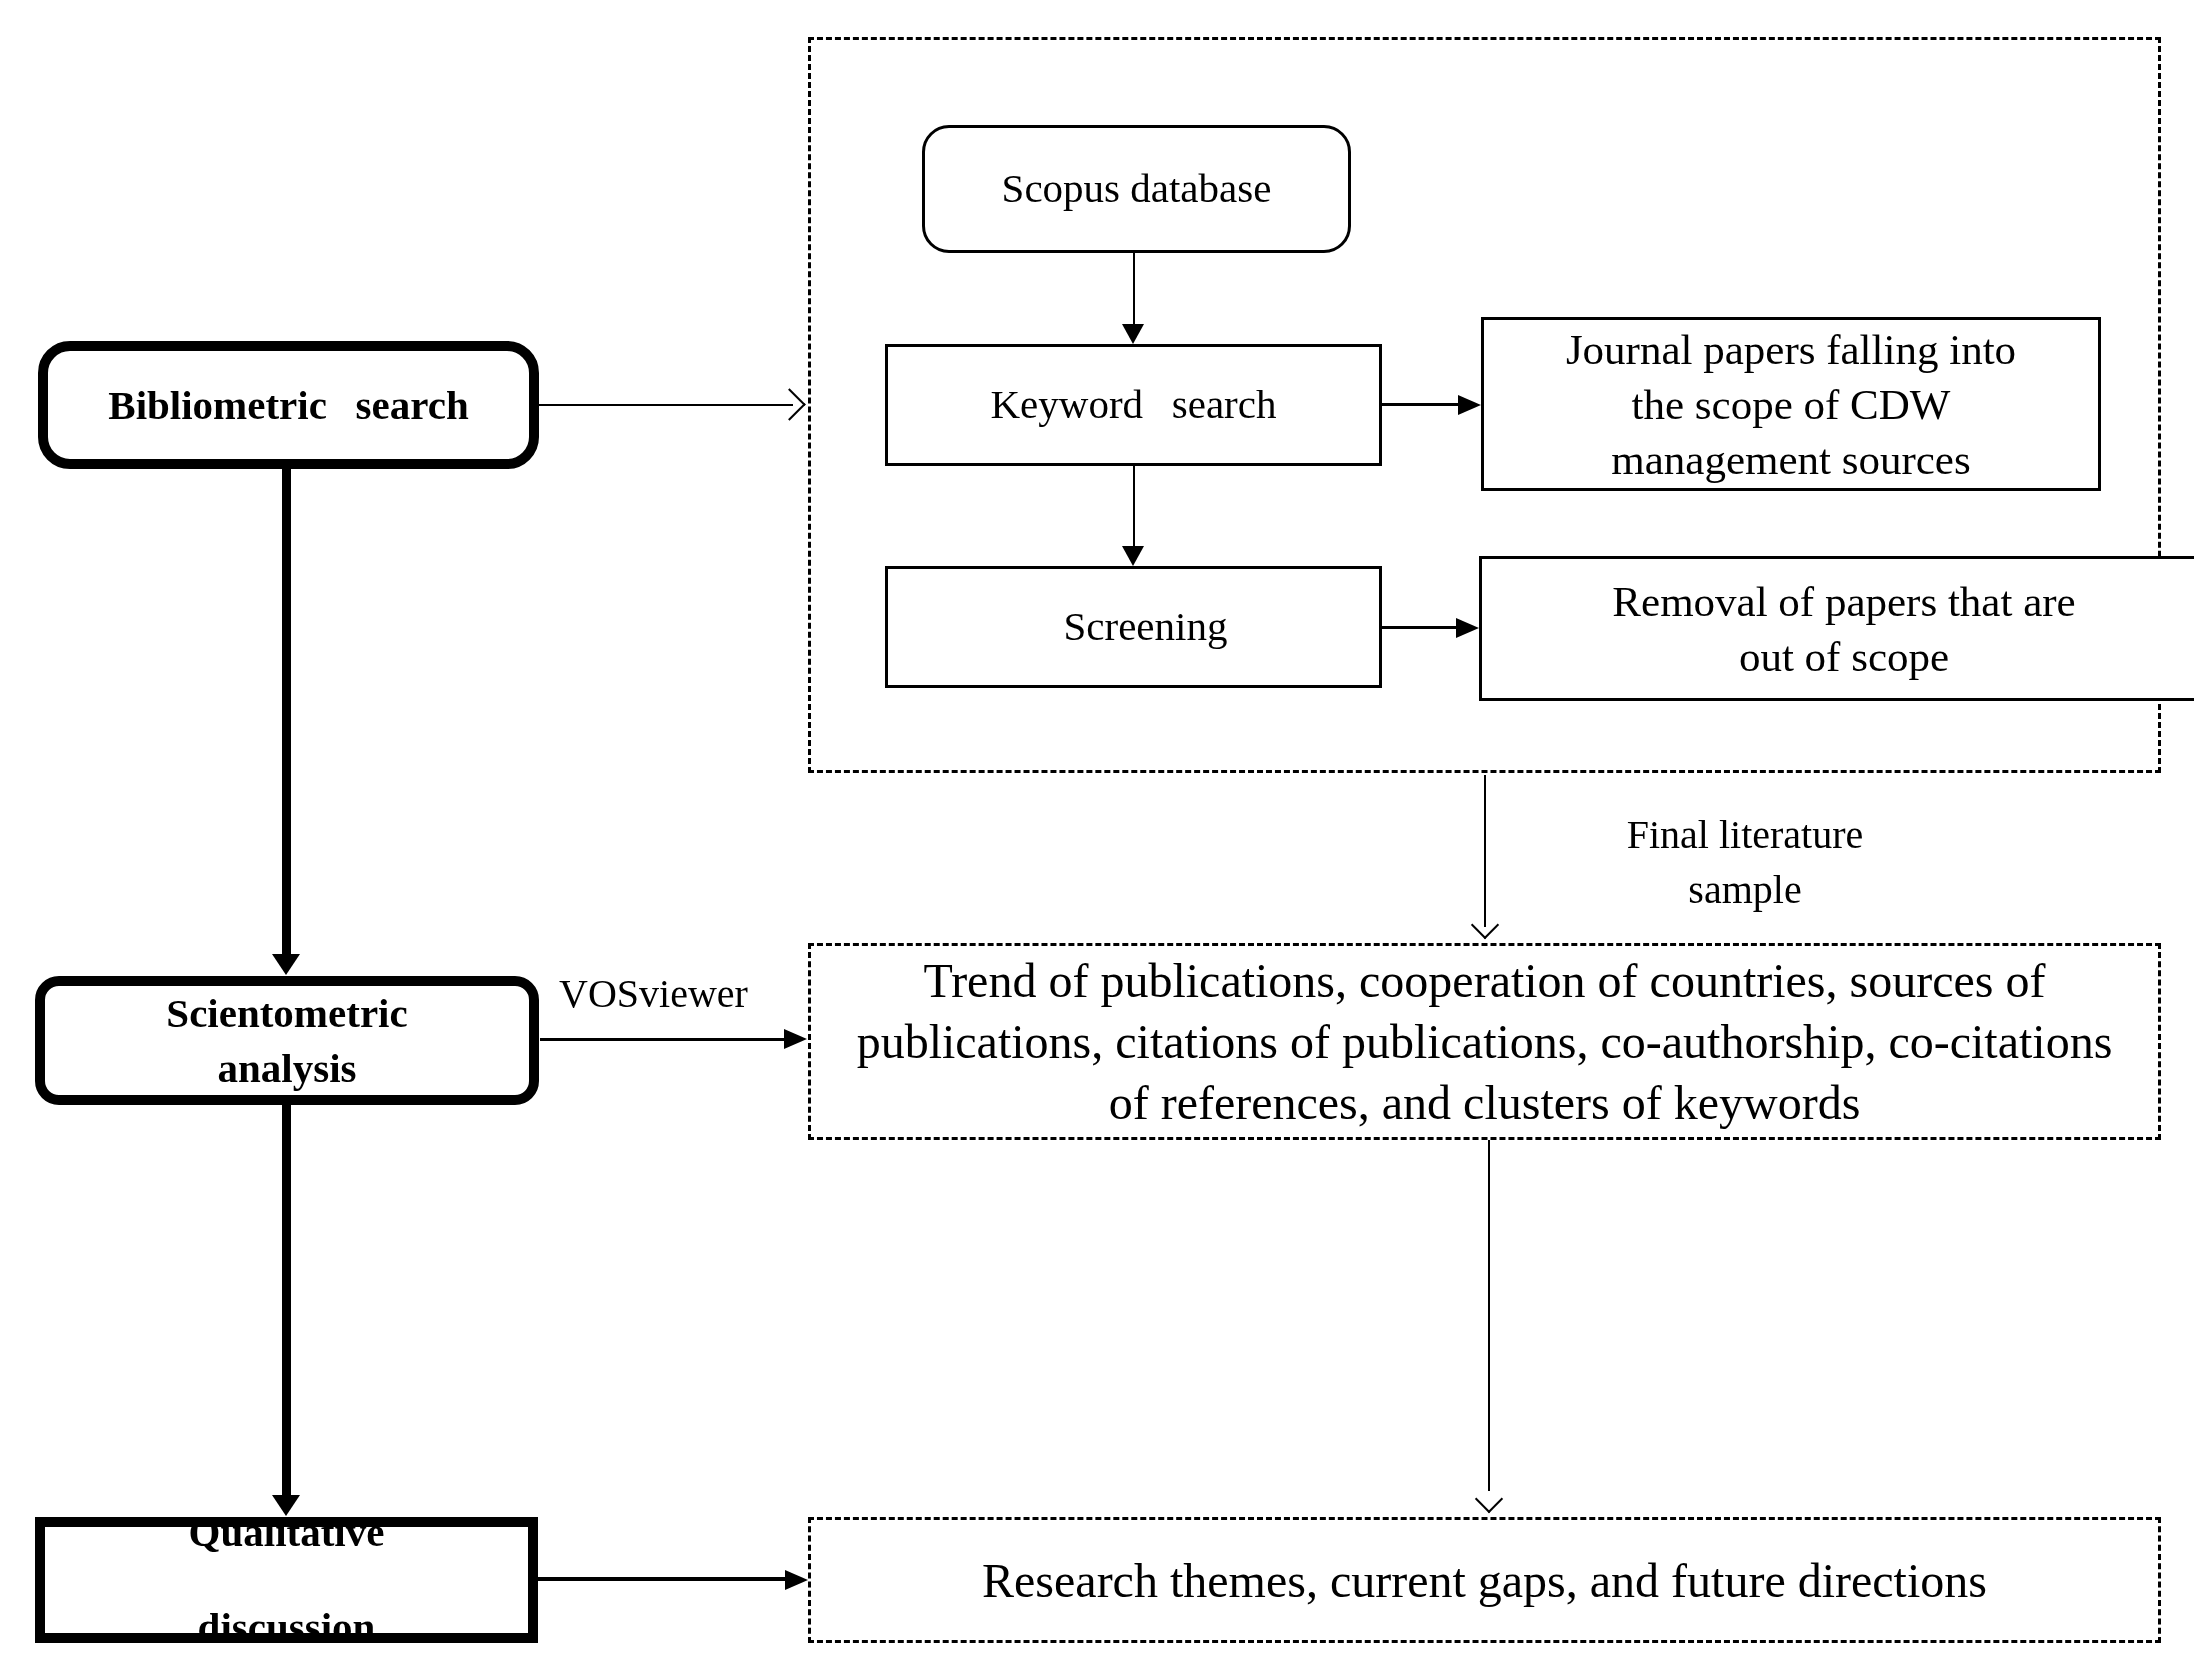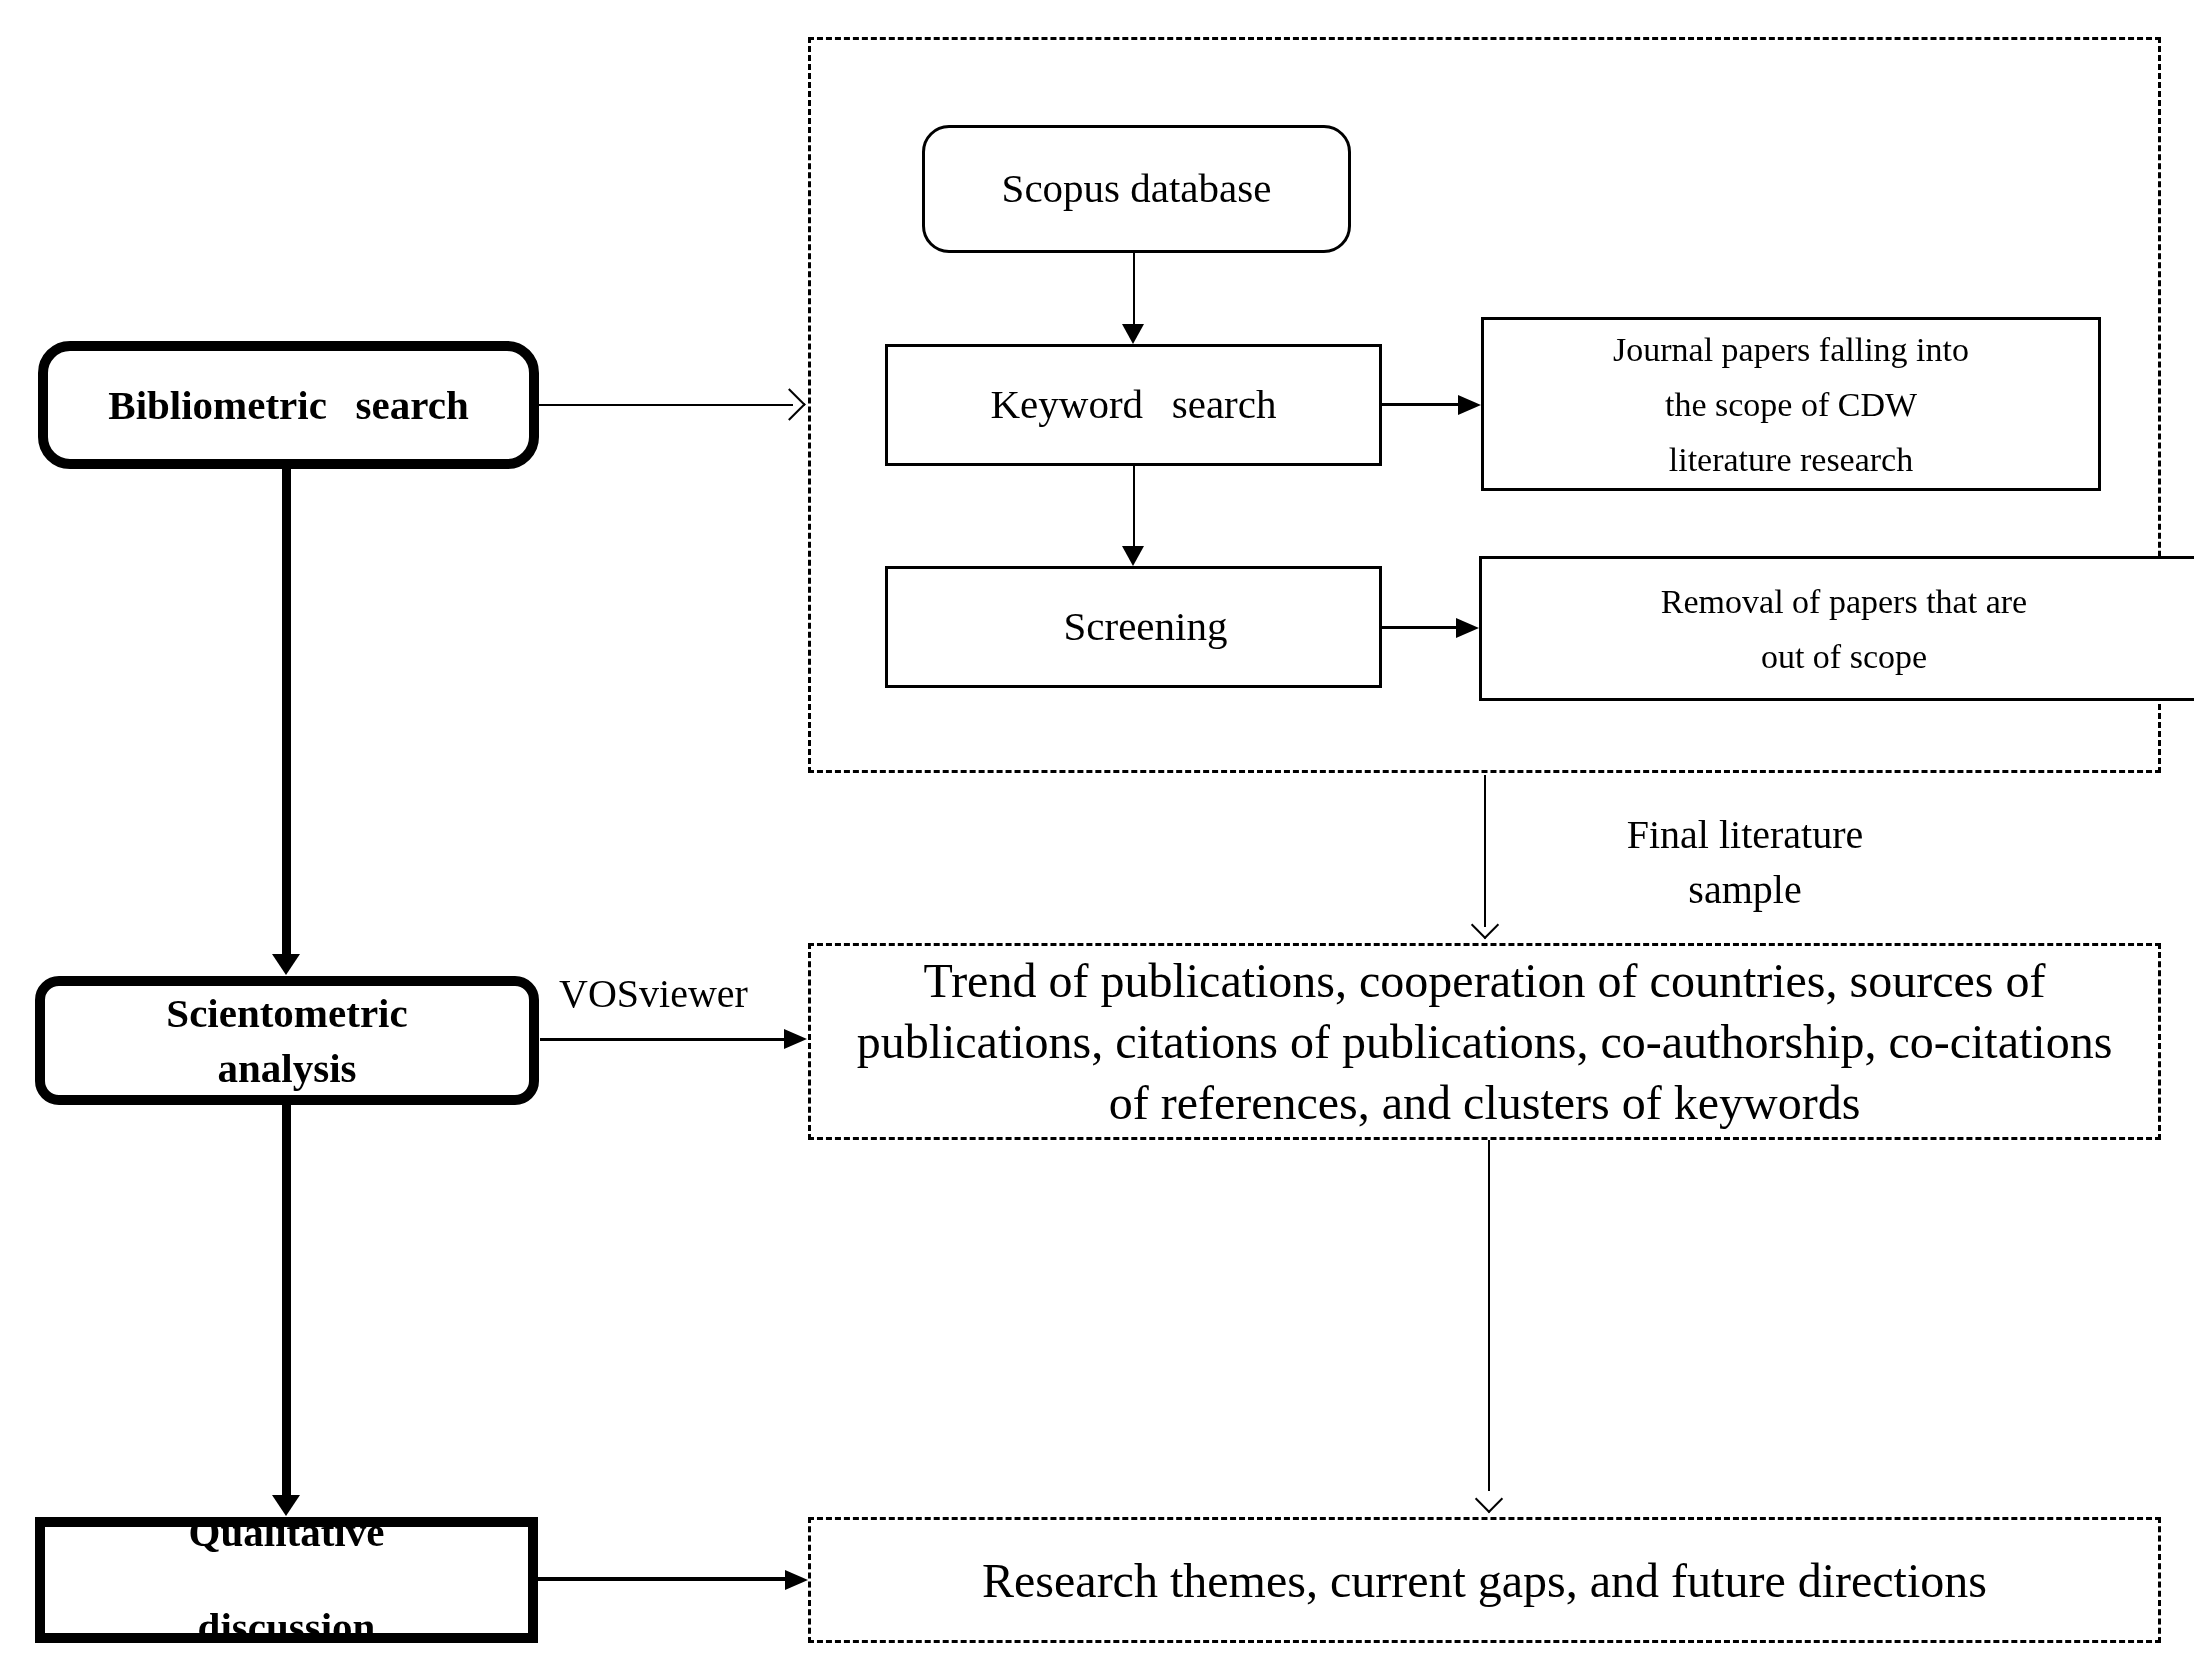--- a/index.html
+++ b/index.html
@@ -37,21 +37,21 @@
     background: transparent;
     display: flex;
     flex-direction: column;
     align-items: center;
     justify-content: center;
     text-align: center;
   }
   .pipeline-label { font-size: 41px; }
   .body-text { font-size: 48px; }
   .body-text .ln { line-height: 61px; white-space: nowrap; }
-  .journal-text .ln { line-height: 55px; white-space: nowrap; font-size: 34px; }
+  .journal-text .ln { line-height: 55px; white-space: nowrap; font-size: 43px; }
   .wordspace { word-spacing: 0.45em; }
   .line { position: absolute; background: #000000; }
   .tri { position: absolute; width: 0; height: 0; }
   .tri-down-lg {
     border-left: 14.5px solid transparent;
     border-right: 14.5px solid transparent;
     border-top: 21.4px solid #000000;
   }
   .tri-down-sm {
     border-left: 11.5px solid transparent;
@@ -133,21 +133,21 @@
   <div class="node pipeline-label" style="left:885px; top:566px; width:497px; height:122px;padding-left:24px;">
     <span>Screening</span>
   </div>
 
   <div class="line" style="left:1382px; top:403px; width:77px; height:3.1px;"></div>
   <div class="tri tri-right" style="left:1458px; top:395px;"></div>
 
   <div class="node journal-text" style="left:1481px; top:317px; width:620px; height:174px;">
     <span class="ln">Journal papers falling into</span>
     <span class="ln">the scope of CDW</span>
-    <span class="ln">literature research</span>
+    <span class="ln">management sources</span>
   </div>
 
   <div class="line" style="left:1382px; top:626px; width:75px; height:3.1px;"></div>
   <div class="tri tri-right" style="left:1456px; top:618px;"></div>
 
   <div class="node journal-text" style="left:1479px; top:556px; width:730px; height:145px;">
     <span class="ln">Removal of papers that are</span>
     <span class="ln">out of scope</span>
   </div>
 

